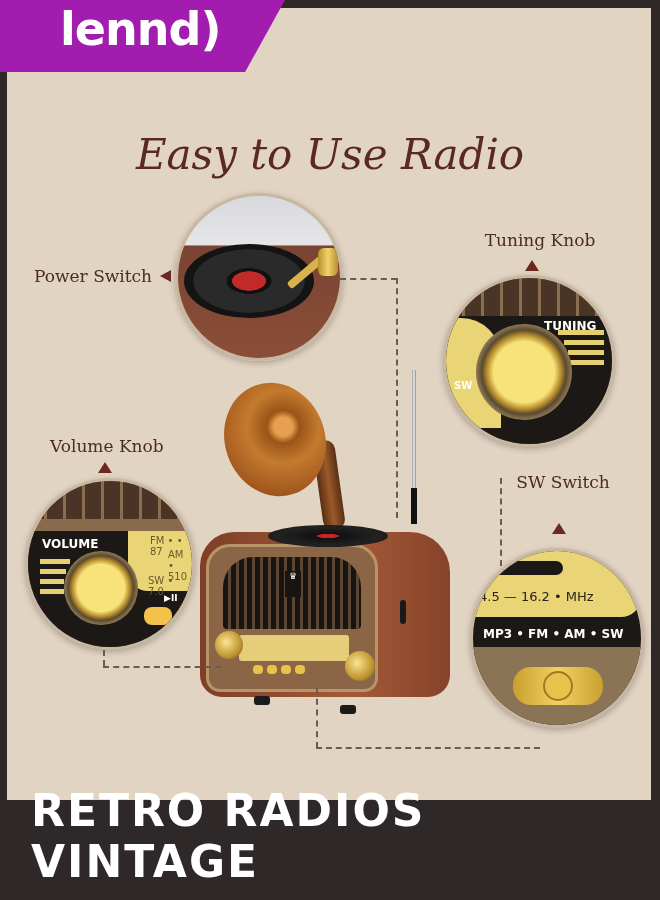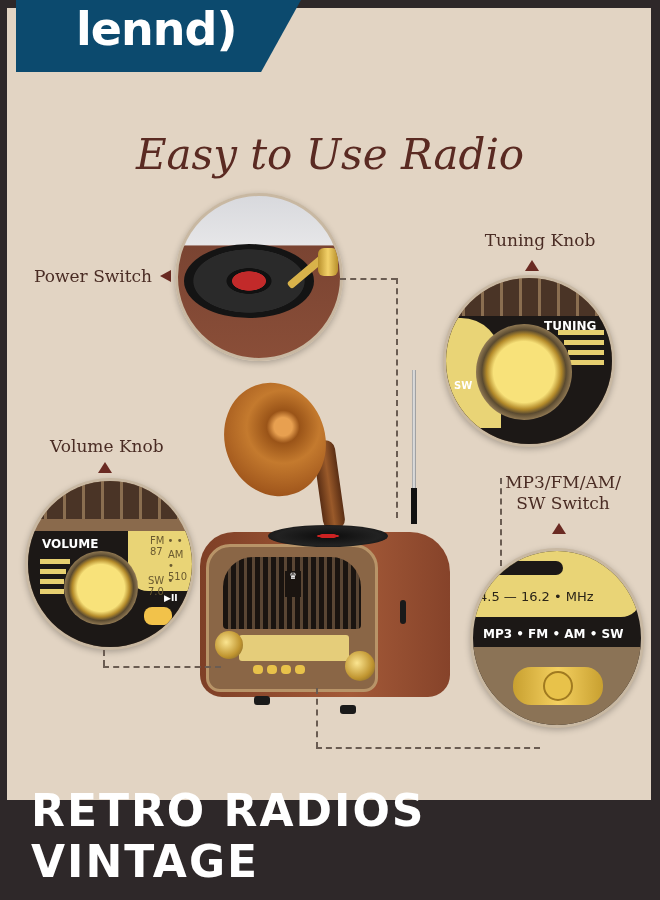--- a/index.html
+++ b/index.html
@@ -1,21 +1,21 @@
 <!DOCTYPE html>
 <html><head>
   <meta charset="utf-8">
   <style>
     * { box-sizing: border-box; margin: 0; padding: 0; }
     html, body { width: 660px; height: 900px; overflow: hidden; background: #2e2829; }
     body { position: relative; font-family: "DejaVu Serif", serif; }
 
     .panel { position: absolute; left: 7px; top: 8px; width: 644px; height: 792px; background: #e2d4c3; }
 
-    .logo-tab { position: absolute; left: 16px; top: 0; width: 285px; height: 72px; background: #0c4a6e;
+    .logo-tab { position: absolute; left: 0; top: 0; width: 285px; height: 72px; background: #a21caf;
       clip-path: polygon(0 0, 100% 0, 86% 100%, 0 100%); border-bottom-right-radius: 20px; }
     .logo { position: absolute; left: 60px; top: 2px; color: #ffffff; font-family: "DejaVu Sans", sans-serif;
       font-size: 46px; font-weight: bold; letter-spacing: -1px; }
 
     .title { position: absolute; left: 0; width: 660px; top: 130px; text-align: center; color: #5a2a22;
       font-family: "DejaVu Serif", serif; font-style: italic; font-size: 42px; }
 
     .label { position: absolute; color: #4a2c24; font-family: "DejaVu Serif", serif; font-size: 17px; text-align: center; line-height: 1.25; }
     .tri-left { position: absolute; width: 0; height: 0; border-top: 6px solid transparent; border-bottom: 6px solid transparent; border-right: 11px solid #6a2a22; }
     .tri-up { position: absolute; width: 0; height: 0; border-left: 7px solid transparent; border-right: 7px solid transparent; border-bottom: 11px solid #6a2a22; }
@@ -116,21 +116,20 @@
   <div class="knob-label" style="left:124px; top:112px; font-size:9px;padding-left:12px;">▶II</div>
   <div class="stripe" style="left:12px; top:78px; width:30px;"></div>
   <div class="stripe" style="left:12px; top:88px; width:26px;"></div>
   <div class="stripe" style="left:12px; top:98px; width:24px;"></div>
   <div class="stripe" style="left:12px; top:108px; width:24px;"></div>
   <div class="knob" style="left:36px; top:70px; width:74px; height:74px;"></div>
   <div style="position:absolute; left:116px; top:126px; width:28px; height:18px; border-radius:8px; background:#f2c24a;"></div>
 </div>
 
 <div class="label" style="left:498px; top:472px; width:130px;">
-  <div>MP3/FM/AM/</div>
   <div>SW Switch</div>
 </div>
 <div class="tri-up" style="left:552px; top:523px;"></div>
 <div class="circle c-switch">
   <div class="sw-yellow">
     <div class="sw-bar"></div>
     <div class="sw-freq">4.5 — 16.2 • MHz</div>
   </div>
   <div class="sw-modes">MP3 • FM • AM • SW</div>
   <div class="sw-bottom">

